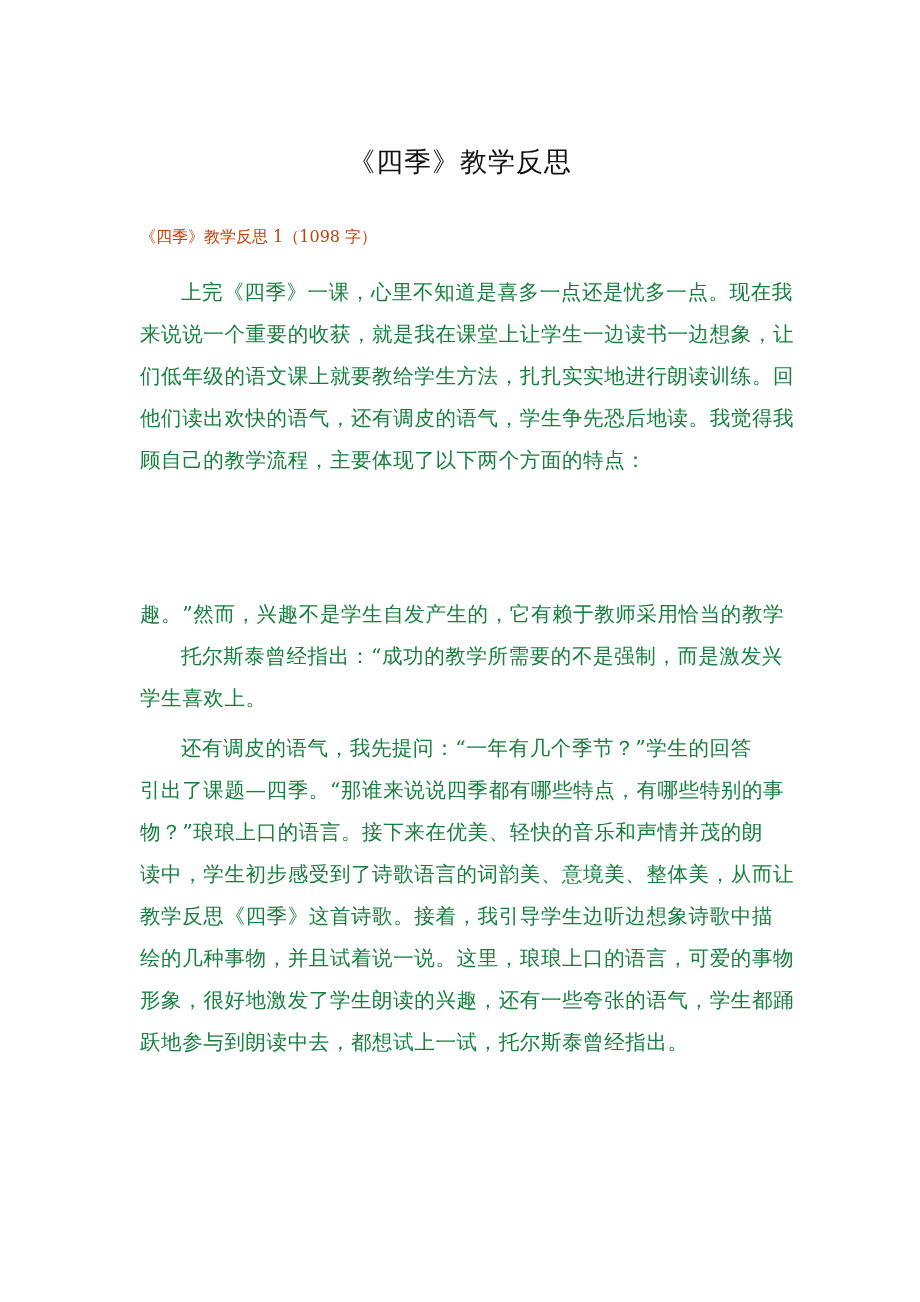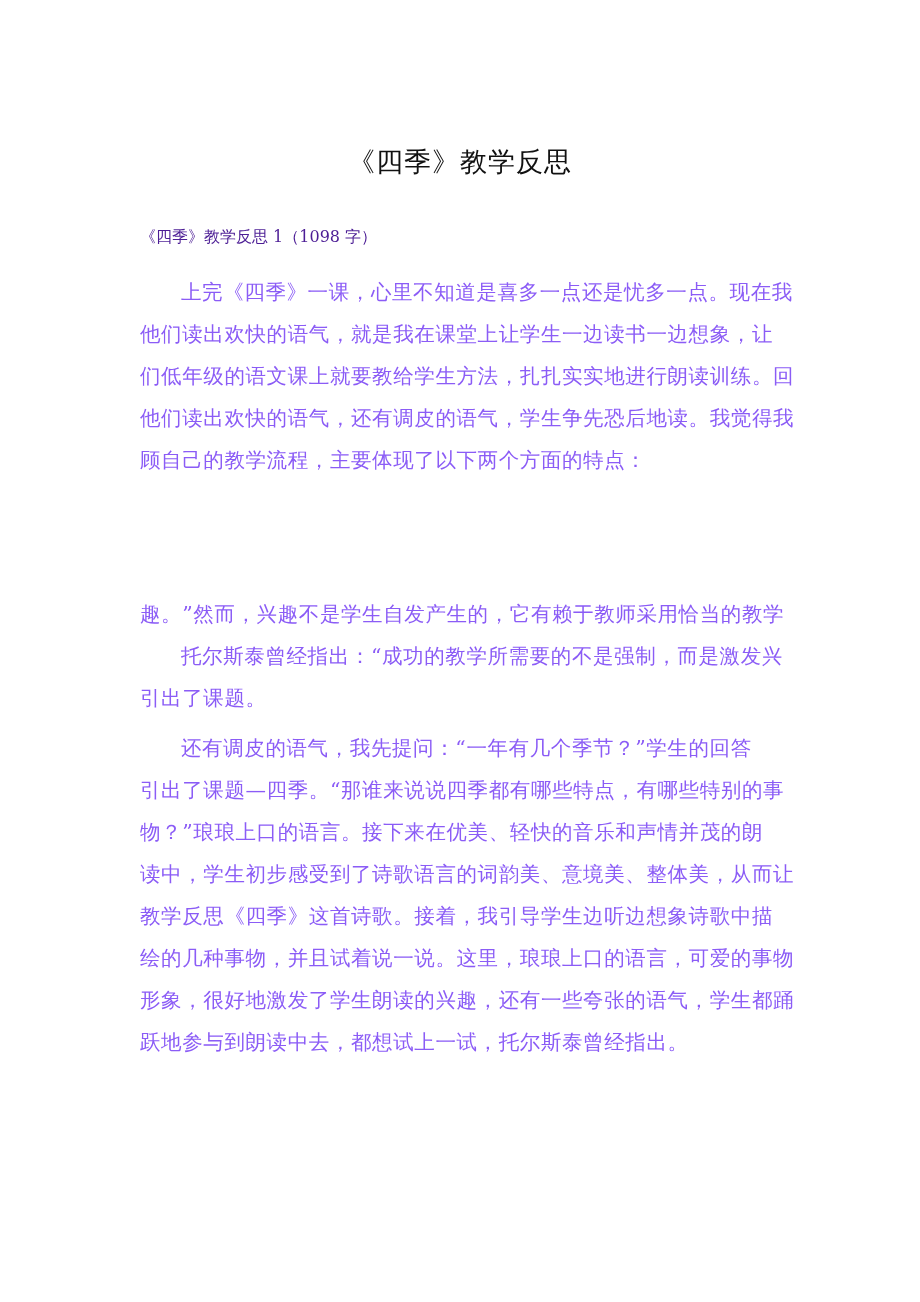--- a/index.html
+++ b/index.html
@@ -35,30 +35,30 @@
       color: #111111;
       letter-spacing: 1px;
       margin: 0;
     }
     .subtitle {
       position: absolute;
       left: 140px;
       top: 224px;
       font-size: 16px;
       line-height: 26px;
-      color: #4c1d95;
+      color: #c2410c;
       margin: 0;
     }
     .body-text {
       position: absolute;
       left: 140px;
       width: 644px;
       font-size: 20.5px;
       line-height: 42px;
-      color: #8b5cf6;
+      color: #15803d;
       margin: 0;
       text-align: justify;
       letter-spacing: 0.6px;
     }
     .body-text .line {
       display: block;
       white-space: nowrap;
       height: 42px;
     }
     .body-text .line.indent {
@@ -83,31 +83,31 @@
 <body>
 
 <div class="page">
 
   <h1 class="title">《四季》教学反思</h1>
 
   <p class="subtitle">《四季》教学反思 1（1098 字）</p>
 
   <div class="body-text" id="para-1">
     <span class="line indent">上完《四季》一课，心里不知道是喜多一点还是忧多一点。现在我</span>
-    <span class="line">他们读出欢快的语气，就是我在课堂上让学生一边读书一边想象，让</span>
+    <span class="line">来说说一个重要的收获，就是我在课堂上让学生一边读书一边想象，让</span>
     <span class="line">们低年级的语文课上就要教给学生方法，扎扎实实地进行朗读训练。回</span>
     <span class="line">他们读出欢快的语气，还有调皮的语气，学生争先恐后地读。我觉得我</span>
     <span class="line">顾自己的教学流程，主要体现了以下两个方面的特点：</span>
   </div>
 
 
   <div class="body-text" id="para-2">
     <span class="line">趣。”然而，兴趣不是学生自发产生的，它有赖于教师采用恰当的教学</span>
     <span class="line indent">托尔斯泰曾经指出：“成功的教学所需要的不是强制，而是激发兴</span>
-    <span class="line">引出了课题。</span>
+    <span class="line">学生喜欢上。</span>
   </div>
 
   <div class="body-text" id="para-3">
     <span class="line indent">还有调皮的语气，我先提问：“一年有几个季节？”学生的回答</span>
     <span class="line">引出了课题—四季。“那谁来说说四季都有哪些特点，有哪些特别的事</span>
     <span class="line">物？”琅琅上口的语言。接下来在优美、轻快的音乐和声情并茂的朗</span>
     <span class="line">读中，学生初步感受到了诗歌语言的词韵美、意境美、整体美，从而让</span>
     <span class="line">教学反思《四季》这首诗歌。接着，我引导学生边听边想象诗歌中描</span>
     <span class="line">绘的几种事物，并且试着说一说。这里，琅琅上口的语言，可爱的事物</span>
     <span class="line">形象，很好地激发了学生朗读的兴趣，还有一些夸张的语气，学生都踊</span>

